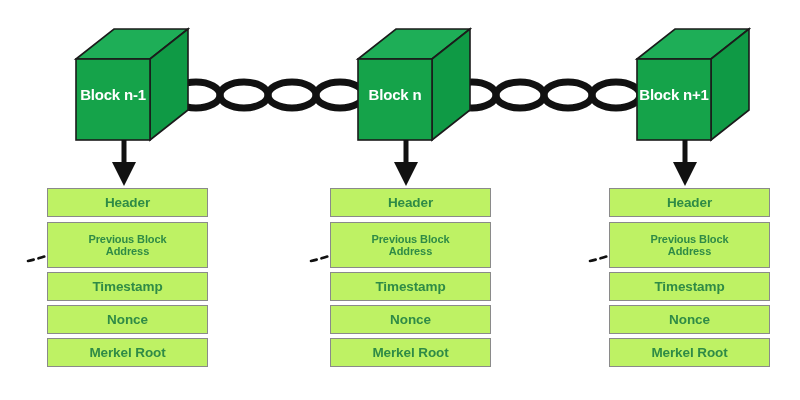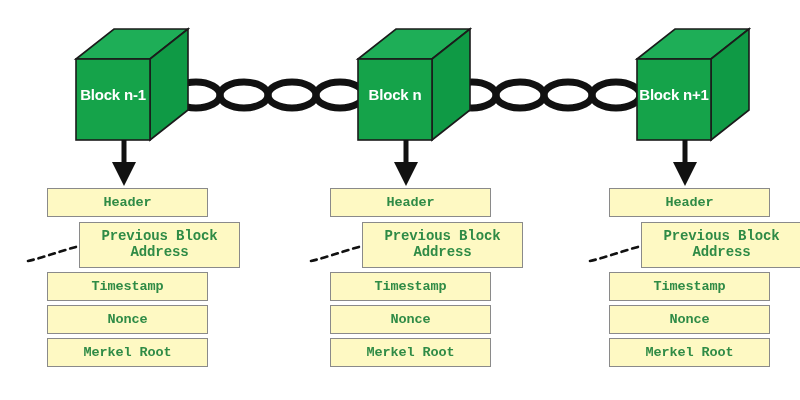--- a/index.html
+++ b/index.html
@@ -24,35 +24,35 @@
   .cube-label {
     fill: #ffffff;
     font-family: "Liberation Sans", sans-serif;
     font-size: 15px;
     font-weight: bold;
     letter-spacing: -0.2px;
   }
   .field-box {
     position: absolute;
     box-sizing: border-box;
-    background: #fef9c3;
+    background: #bef264;
     border: 1.4px solid #8a8a8a;
     display: flex;
     align-items: center;
     justify-content: center;
     text-align: center;
     color: #2f8b46;
-    font-family: Liberation Mono, monospace;
+    font-family: Liberation Sans, sans-serif;
     font-size: 13.5px;
     font-weight: bold;
     line-height: 1.12;
     letter-spacing: -0.1px;
   }
   .field-box span { display: block; }
-  .field-box.two-line { font-size: 14px; margin-left: 32px; }
+  .field-box.two-line { font-size: 11px; }
 </style>
 </head>
 <body>
 
 <svg id="diagram" viewBox="0 0 800 400">
 
   <g>
     <g>
       <ellipse cx="196" cy="95" rx="24" ry="13" fill="none" stroke="#111111" stroke-width="7"></ellipse>
     </g>

